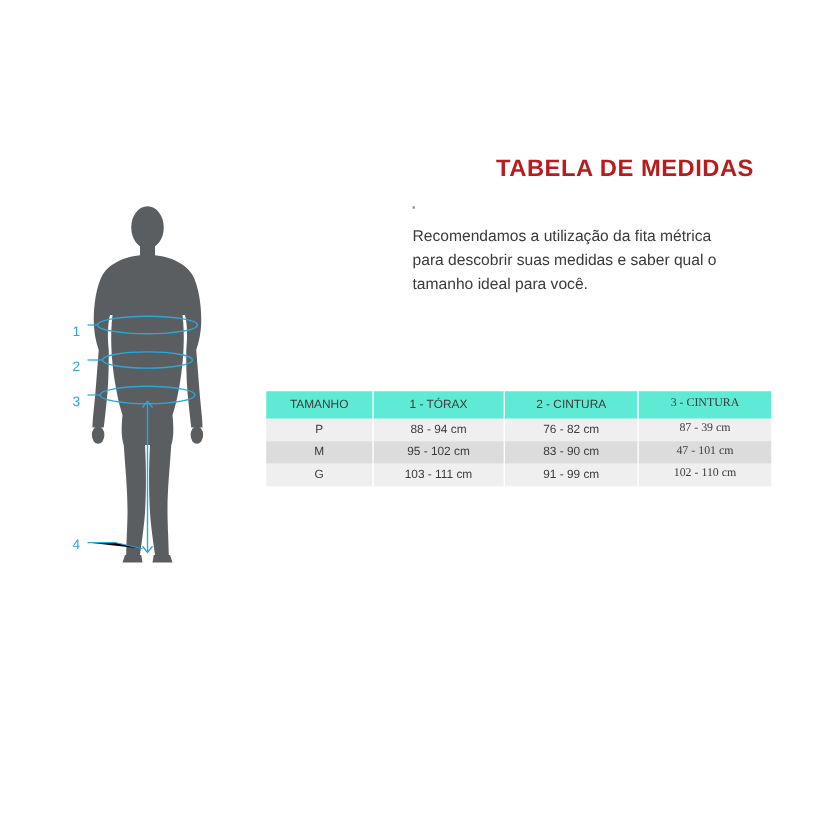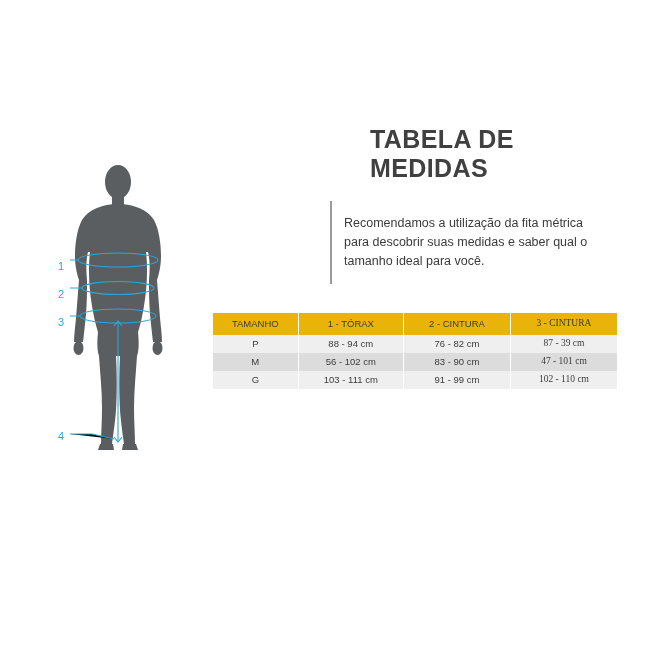--- a/index.html
+++ b/index.html
@@ -44,29 +44,31 @@
   .m4 { left: 18px; top: 270px; }
 
   
   .right-block {
     position: absolute;
     left: 330px;
     top: 125px;
     width: 300px;
   }
   .title {
-    font-size: 25px;
+    font-size: 19px;
     font-weight: bold;
-    color: #404040;
+    color: #b91c1c;
     letter-spacing: 0.4px;
     margin: 0 0 18px 40px;
+    text-align: center;
   }
   .intro-row {
     display: flex;
     align-items: stretch;
+    flex-direction: column;
   }
   .intro-bar {
     width: 2px;
     background: #9a9a9a;
     margin-right: 12px;
     flex: 0 0 2px;
   }
   .intro-text {
     font-size: 12.5px;
     line-height: 1.55;
@@ -88,21 +90,21 @@
   .size-table td {
     text-align: center;
     padding: 3px 2px;
     border-right: 1px solid #ffffff;
     font-weight: normal;
     line-height: 1.25;
   }
   .size-table th:last-child,
   .size-table td:last-child { border-right: none; font-family: Liberation Serif, serif; }
   .size-table thead tr {
-    background: #eab308;
+    background: #5eead4;
     margin-top: 32px;
   }
   .size-table thead th {
     color: #3b3b3b;
     font-size: 9.5px;
     padding: 5px 2px;
   }
   .row-light { background: #efefef; }
   .row-dark  { background: #dcdcdc; }
   .col-size { width: 88px; }
@@ -221,21 +223,21 @@
     </thead>
     <tbody>
       <tr class="row-light">
         <td>P</td>
         <td>88 - 94 cm</td>
         <td>76 - 82 cm</td>
         <td>87 - 39 cm</td>
       </tr>
       <tr class="row-dark">
         <td>M</td>
-        <td>56 - 102 cm</td>
+        <td>95 - 102 cm</td>
         <td>83 - 90 cm</td>
         <td>47 - 101 cm</td>
       </tr>
       <tr class="row-light">
         <td>G</td>
         <td>103 - 111 cm</td>
         <td>91 - 99 cm</td>
         <td>102 - 110 cm</td>
       </tr>
     </tbody>

